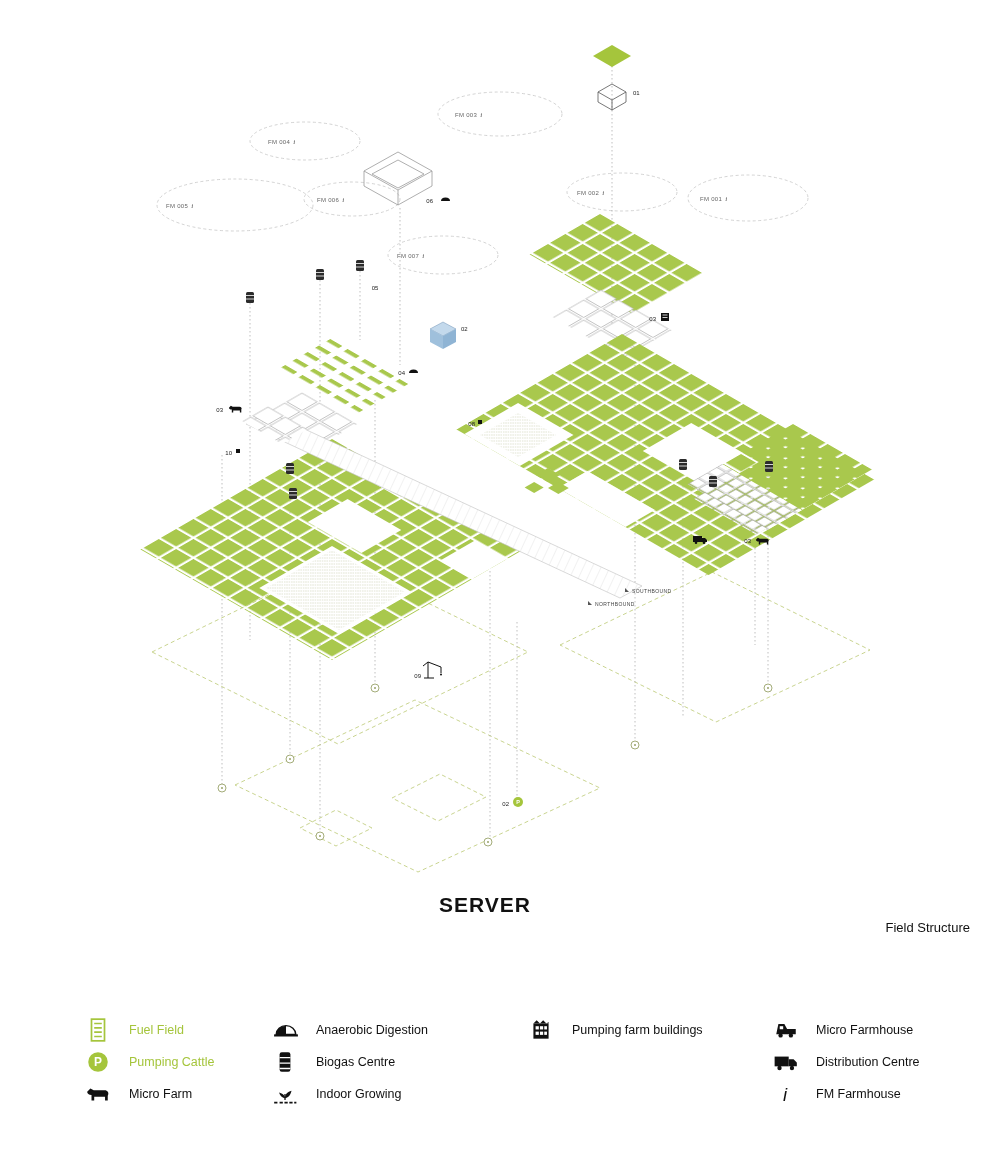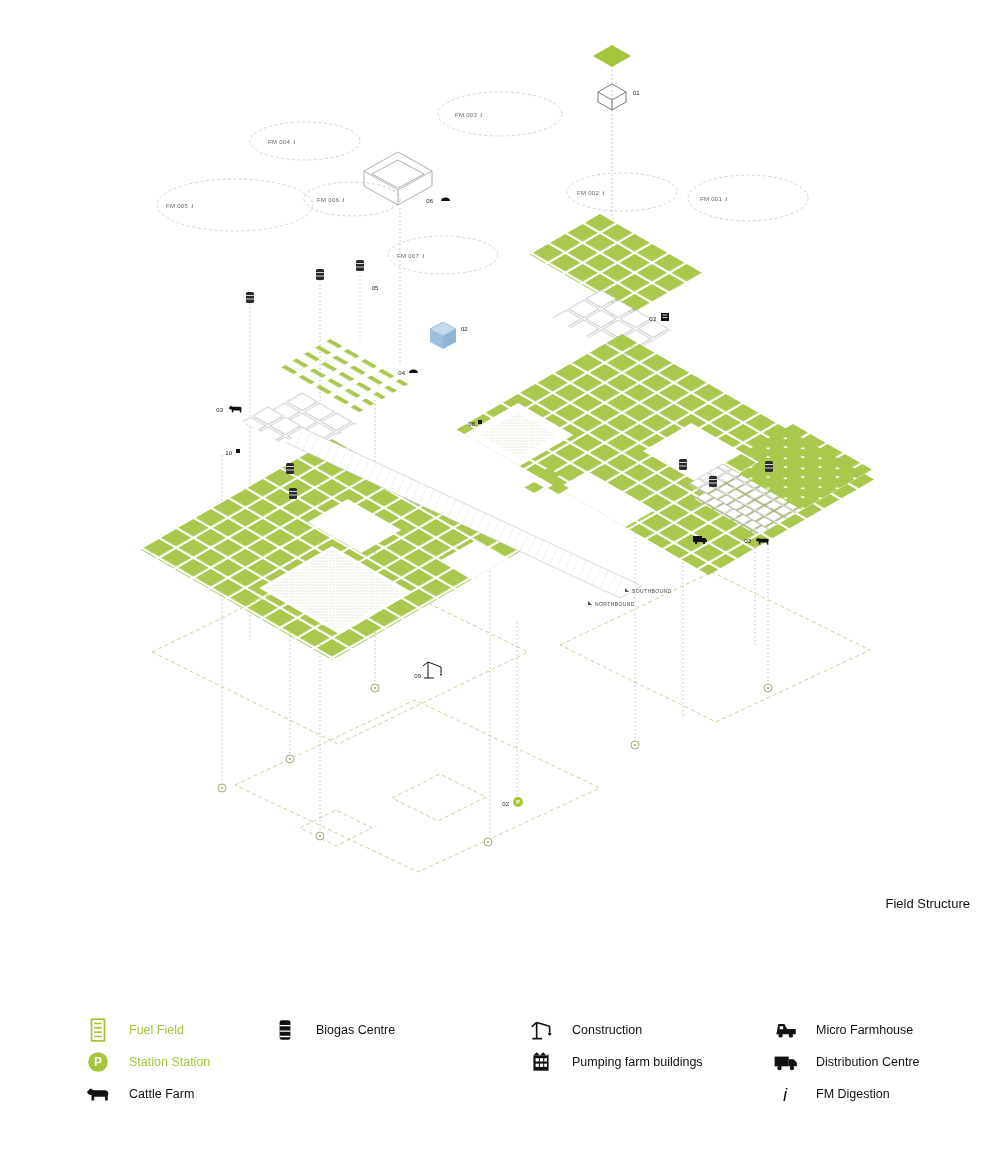--- a/index.html
+++ b/index.html
@@ -277,20 +277,21 @@
   <g>
     <polygon points="625,588 629,592 625,592" fill="#555"></polygon>
     <text x="632" y="593" class="road">SOUTHBOUND</text>
     <polygon points="588,601 592,605 588,605" fill="#555"></polygon>
     <text x="595" y="606" class="road">NORTHBOUND</text>
   </g>
 </svg>
 
 
 <div class="title-block">
+  <div class="title-main">SERVER</div>
   <div class="title-sub">Field Structure</div>
 </div>
 
 
 <div class="legend">
 
   <div class="lcol" style="left:85px">
     <div class="litem">
       <span class="licon">
         <svg width="26" height="26" viewBox="0 0 24 24">
@@ -300,54 +301,66 @@
       </span>
       <span class="llabel green">Fuel Field</span>
     </div>
     <div class="litem">
       <span class="licon">
         <svg width="26" height="26" viewBox="0 0 24 24">
               <circle cx="12" cy="12" r="9" fill="#a5c53c"></circle>
               <text x="12" y="16" text-anchor="middle" font-size="11" font-weight="bold" fill="#fff">P</text>
             </svg>
       </span>
-      <span class="llabel green">Station Station</span>
+      <span class="llabel green">Pumping Cattle</span>
     </div>
     <div class="litem">
       <span class="licon">
         <svg width="26" height="26" viewBox="0 0 24 24">
               <path d="M2 10 L5 7 L8 8.5 H18 C21 8.5 22.5 11 21 13.5 V18 H18.5 V14.5 H8.5 V18 H6 V13 C3.5 13 2 11.5 2 10 Z" fill="#111"></path>
             </svg>
       </span>
-      <span class="llabel">Cattle Farm</span>
+      <span class="llabel">Micro Farm</span>
     </div>
   </div>
 
   <div class="lcol" style="left:272px">
+    <div class="litem">
+      <span class="licon">
+        <svg width="28" height="26" viewBox="0 0 24 24">
+              <path d="M3 16 A9 8 0 0 1 21 16 Z" fill="#fff" stroke="#111" stroke-width="1.3"></path>
+              <path d="M3 16 A9 8 0 0 1 12 8 L12 16 Z" fill="#111"></path>
+              <rect x="1" y="16" width="22" height="2" fill="#111"></rect>
+            </svg>
+      </span>
+      <span class="llabel">Anaerobic Digestion</span>
+    </div>
     <div class="litem">
       <span class="licon">
         <svg width="26" height="26" viewBox="0 0 24 24">
               <rect x="7" y="3" width="10" height="18" rx="2" fill="#111"></rect>
               <path d="M7 8 h10 M7 13 h10 M7 18 h10" stroke="#fff" stroke-width="1.2"></path>
             </svg>
       </span>
       <span class="llabel">Biogas Centre</span>
     </div>
+    <div class="litem">
+      <span class="licon">
+        <svg width="26" height="26" viewBox="0 0 24 24">
+              <path d="M12 16 C12 12 14.5 10 18 9 C17 13.5 14.5 15.5 12 16 Z" fill="#111"></path>
+              <path d="M12 16 C12 13 10 11.5 6.5 10.5 C7.5 14 10 15.5 12 16 Z" fill="#111"></path>
+              <line x1="12" y1="17.5" x2="12" y2="12" stroke="#111" stroke-width="1.2"></line>
+              <path d="M2 20 h3 M7 20 h3 M11.5 20 h3 M16 20 h3 M20.5 20 h2" stroke="#111" stroke-width="1.5"></path>
+            </svg>
+      </span>
+      <span class="llabel">Indoor Growing</span>
+    </div>
   </div>
 
   <div class="lcol" style="left:528px">
-    <div class="litem">
-      <span class="licon">
-        <svg width="26" height="26" viewBox="0 0 24 24">
-              <path d="M4 20 h9 M8 20 V5 M8 5 L20 8.5 M8 5 L3.5 9 M20 8.5 v5.5" stroke="#111" stroke-width="1.5" fill="none"></path>
-              <circle cx="20" cy="15.5" r="1.5" fill="#111"></circle>
-            </svg>
-      </span>
-      <span class="llabel">Construction</span>
-    </div>
     <div class="litem">
       <span class="licon">
         <svg width="26" height="26" viewBox="0 0 24 24">
               <path d="M5 6 L8 3 L11 6 L14 3 L17 6 L19 4.5 V6 Z" fill="#111"></path>
               <rect x="5" y="6" width="14" height="14" fill="#111"></rect>
               <g fill="#fff">
                 <rect x="7" y="8.5" width="3" height="3"></rect>
                 <rect x="11" y="8.5" width="3" height="3"></rect>
                 <rect x="15" y="8.5" width="2.5" height="3"></rect>
                 <rect x="7" y="13.5" width="3" height="3"></rect>
@@ -382,19 +395,19 @@
             </svg>
       </span>
       <span class="llabel">Distribution Centre</span>
     </div>
     <div class="litem">
       <span class="licon">
         <svg width="26" height="26" viewBox="0 0 24 24">
               <text x="12" y="18" text-anchor="middle" font-size="17" font-style="italic" font-family="'Liberation Serif',serif" fill="#111">i</text>
             </svg>
       </span>
-      <span class="llabel">FM Digestion</span>
+      <span class="llabel">FM Farmhouse</span>
     </div>
   </div>
 
 </div>
 
 </div>
 
 </body></html>

